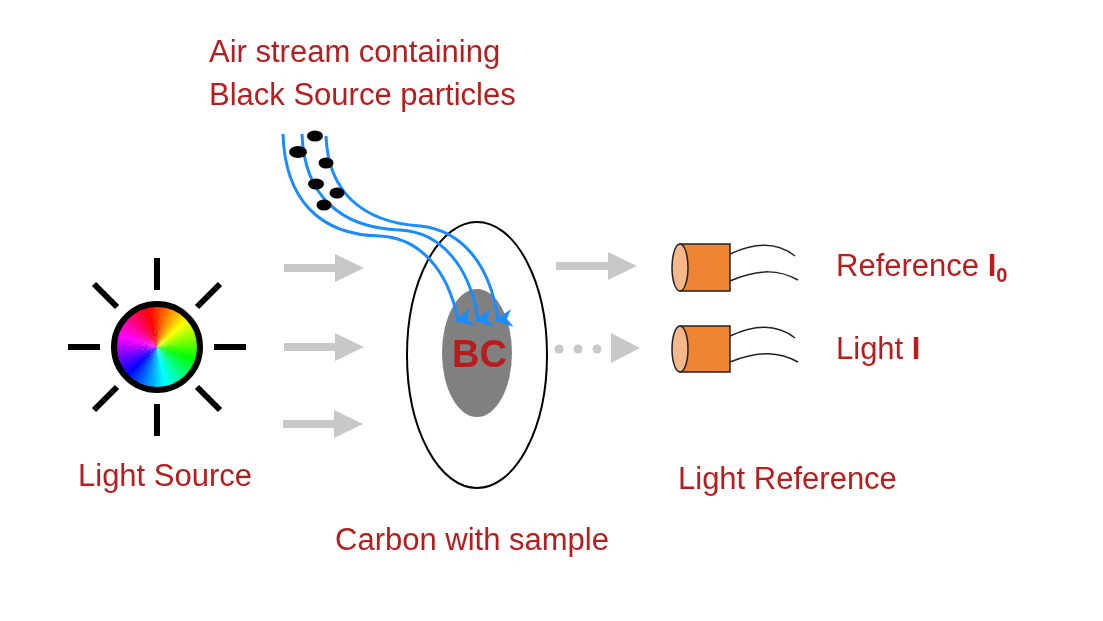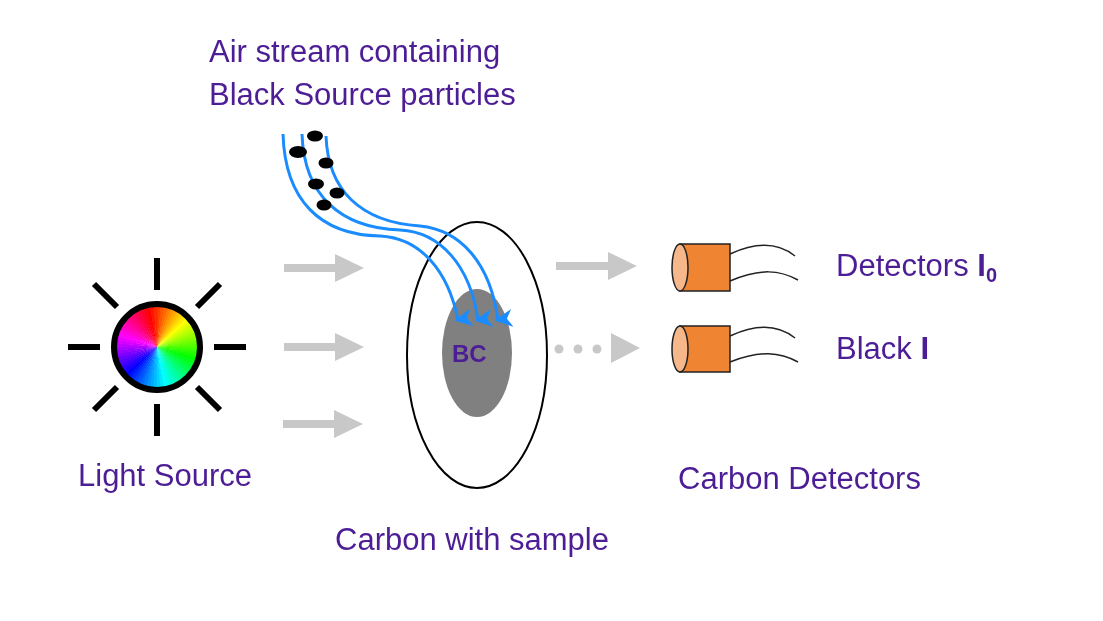--- a/index.html
+++ b/index.html
@@ -1,18 +1,18 @@
 <!DOCTYPE html>
 <html><head>
 <meta charset="utf-8">
 <style>
   html,body{margin:0;padding:0;background:#ffffff;}
   body{width:1103px;height:621px;position:relative;overflow:hidden;font-family:"Liberation Sans","DejaVu Sans",sans-serif;color:#111;}
   svg{position:absolute;left:0;top:0;}
-  .lbl{position:absolute;font-size:31px;line-height:36px;white-space:nowrap;color:#4c1d95;}
+  .lbl{position:absolute;font-size:31px;line-height:36px;white-space:nowrap;color:#b91c1c;}
   .bold{font-weight:bold;}
   sub{font-size:20px;font-weight:bold;vertical-align:-6px;line-height:0;}
 </style>
 </head>
 <body>
 
 <svg width="1103" height="621" viewBox="0 0 1103 621">
   <defs>
     <clipPath id="sunclip">
         <circle cx="157" cy="347" r="43"></circle>
@@ -152,26 +152,26 @@
     <path d="M680,326 L730,326 L730,372 L680,372 Z" fill="#ef8433" stroke="#222" stroke-width="1.5"></path>
     <ellipse cx="680" cy="349" rx="8" ry="23" fill="#f6b88a" stroke="#222" stroke-width="1.5"></ellipse>
     <path d="M730,336 C760,322 780,326 795,338" fill="none" stroke="#222" stroke-width="1.5"></path>
     <path d="M730,362 C760,350 780,352 798,362" fill="none" stroke="#222" stroke-width="1.5"></path>
   </g>
 </svg>
 
 <div class="lbl" style="left:209px;top:34px;">Air stream containing</div>
 <div class="lbl" style="left:209px;top:77px;">Black Source particles</div>
 
-<div class="lbl bold" style="left:452px;top:336px;font-size:24px;">BC</div>
+<div class="lbl bold" style="left:452px;top:336px;font-size:38px;">BC</div>
 
 <div class="lbl" style="left:836px;top:248px;">
-  <span>Detectors</span>
+  <span>Reference</span>
   <span class="bold">I</span><sub>0</sub>
 </div>
 <div class="lbl" style="left:836px;top:331px;">
-  <span>Black</span>
+  <span>Light</span>
   <span class="bold">I</span>
 </div>
 
 <div class="lbl" style="left:78px;top:458px;">Light Source</div>
-<div class="lbl" style="left:678px;top:461px;">Carbon Detectors</div>
+<div class="lbl" style="left:678px;top:461px;">Light Reference</div>
 <div class="lbl" style="left:335px;top:522px;">Carbon with sample</div>
 
 </body></html>

